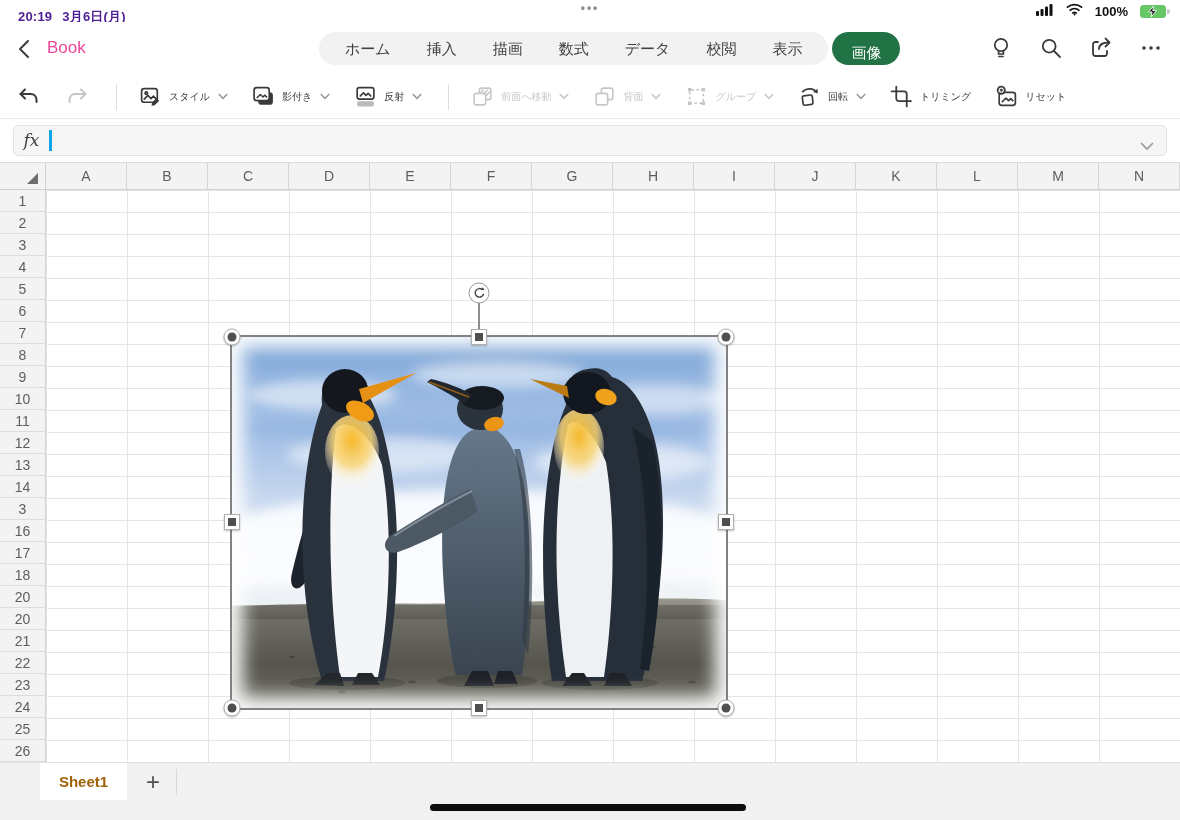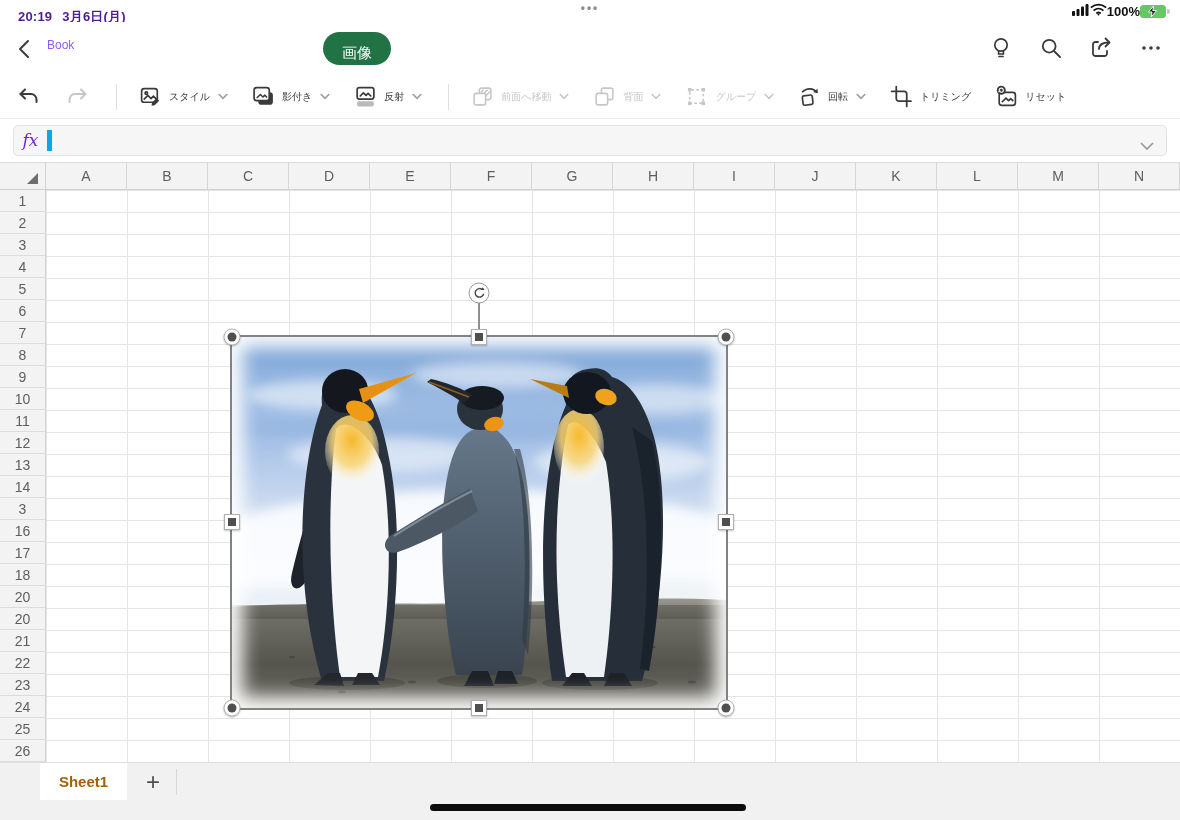--- a/index.html
+++ b/index.html
@@ -4,30 +4,30 @@
 <style>
   * { margin:0; padding:0; box-sizing:border-box; }
   html,body { width:1180px; height:820px; overflow:hidden;
     font-family:"Liberation Sans","DejaVu Sans",sans-serif; background:#fff; }
 
   
   #status-bar { position:absolute; left:0; top:0; width:1180px; height:22px; background:#fff; }
   .sb-left { position:absolute; left:18px; top:8px; font-size:13px; font-weight:700; color:#4c1d95; letter-spacing:.2px; }
   .sb-left span { margin-right:10px; }
   .sb-dots { position:absolute; left:0; right:0; top:1px; text-align:center; color:#8d8d8d; font-size:12px; letter-spacing:2px; font-weight:700; }
-  .sb-right { position:absolute; right:14px; top:2px; display:flex; align-items:center; gap:0; }
+  .sb-right { position:absolute; right:14px; top:2px; display:flex; align-items:center; gap:12px; }
   .sb-right .pct { font-size:13px; font-weight:600; color:#111; }
   .batt { position:relative; width:26px; height:13px; border-radius:3.5px; background:#67c666; }
   .batt:after { content:""; position:absolute; right:-4px; top:4px; width:3px; height:5px; background:#c9c9c9; border-radius:0 2px 2px 0; }
   .batt svg { position:absolute; left:7px; top:1px; }
 
   
   #nav-bar { position:absolute; left:0; top:22px; width:1180px; height:53px; background:#fff; }
   .back-btn { position:absolute; left:12px; top:14px; width:28px; height:28px; background:none; border:none; color:#3c3c3c; cursor:pointer; }
-  .doc-title { position:absolute; left:47px; top:16px; font-size:12px; color:#8b5cf6; }
+  .doc-title { position:absolute; left:47px; top:16px; font-size:17px; color:#ec4899; }
   #tab-strip { position:absolute; left:319px; top:10px; display:flex; align-items:center; }
   .tab-pill { display:flex; align-items:center; background:#f2f2f2; border-radius:17px; height:33px; padding:0 8px; }
   .tab { padding:0 18px; font-size:15px; color:#3f3f3f; line-height:33px; cursor:pointer; white-space:nowrap; }
   .tab--active { background:#217346; color:#fff; border-radius:17px; height:33px; margin-left:4px; padding:4px 19px; }
   .nav-icons { position:absolute; right:14px; top:12px; display:flex; align-items:center; gap:20px; }
   .nav-ic { width:30px; height:30px; display:flex; align-items:center; justify-content:center; background:none; border:none; color:#3a3a3a; cursor:pointer; }
 
   
   #toolbar { position:absolute; left:0; top:75px; width:1180px; height:44px; background:#fff;
     border-bottom:1px solid #ececec; display:flex; align-items:center; padding:0 0 0 16px; overflow:hidden; white-space:nowrap; }
@@ -37,21 +37,21 @@
   .tb-ic { display:flex; }
   .chev { display:flex; margin-left:1px; }
   .tb:not(.tb--disabled) .chev { color:#9b9b9b; }
   .tb-div { width:1px; height:26px; background:#dedede; margin:0 22px 0 2px; flex:0 0 auto; }
 
   
   #formula-row { position:absolute; left:0; top:119px; width:1180px; height:43px; background:#fff; }
   .fx-box { position:absolute; left:13px; top:6px; width:1154px; height:31px; background:#f6f6f6;
     border:1px solid #e2e2e2; border-radius:5px; display:flex; align-items:center; }
   .fx-label { width:38px; text-align:center; font-family:"DejaVu Serif","Liberation Serif",serif;
-    font-style:italic; font-size:17px; color:#6d28d9; border-right:5px solid #0ea5e9; height:21px; line-height:21px; }
+    font-style:italic; font-size:17px; color:#404040; border-right:3px solid #0ea5e9; height:21px; line-height:21px; }
   .fx-input { flex:1; height:100%; border:none; background:transparent; outline:none; font-size:14px; padding:0 10px; }
   .fx-chev { position:absolute; right:12px; top:11px; color:#9a9a9a; }
 
   
   #grid { position:absolute; left:0; top:162px; width:1180px; height:600px; background:#fff; }
   #corner-cell { position:absolute; left:0; top:0; width:46px; height:28px; background:#f3f3f3;
     border-right:1px solid #d2d2d2; border-bottom:1px solid #cfcfcf; border-top:1px solid #dcdcdc; }
   .sel-all-tri { position:absolute; right:7px; bottom:5px; width:0; height:0;
     border-bottom:11px solid #6e6e6e; border-left:11px solid transparent; }
   #col-headers { position:absolute; left:46px; top:0; right:0; height:28px; display:flex;
@@ -131,20 +131,29 @@
 <div id="nav-bar">
   <button class="back-btn" aria-label="back">
     <span>
       <svg width="22" height="24" viewBox="0 0 22 24" fill="none" stroke="currentColor" stroke-width="2" stroke-linecap="round" stroke-linejoin="round">
           <path d="M13 4 L5 12 L13 20"></path>
         </svg>
     </span>
   </button>
   <div class="doc-title">Book</div>
   <div id="tab-strip">
+    <div class="tab-pill">
+        <div class="tab">ホーム</div>
+        <div class="tab">挿入</div>
+        <div class="tab">描画</div>
+        <div class="tab">数式</div>
+        <div class="tab">データ</div>
+        <div class="tab">校閲</div>
+        <div class="tab">表示</div>
+      </div>
   <div class="tab tab--active">画像</div>
     </div>
   <div class="nav-icons">
     <button class="nav-ic">
         <span>
       <svg width="24" height="26" viewBox="0 0 24 26" fill="none" stroke="currentColor" stroke-width="1.7" stroke-linecap="round">
             <circle cx="12" cy="10" r="6.2"></circle>
             <path d="M9.6 16 L9.6 19 L14.4 19 L14.4 16"></path>
             <path d="M10 21.5 h4"></path>
           </svg>

